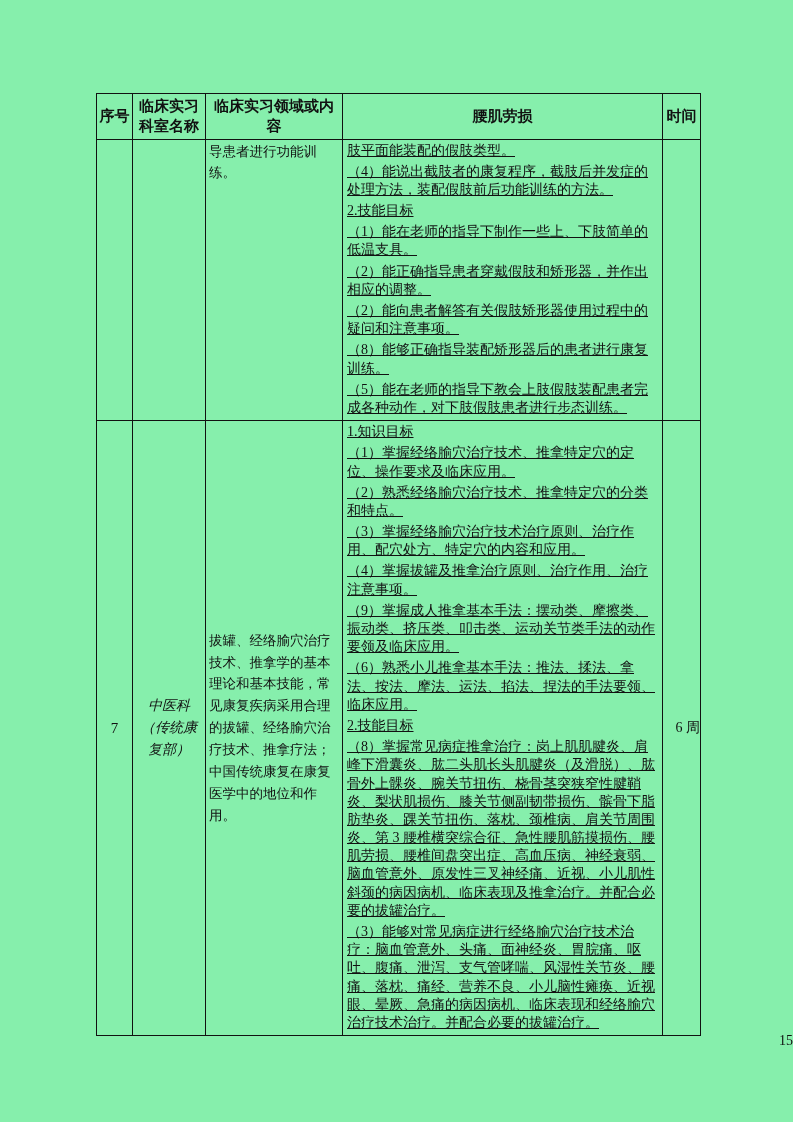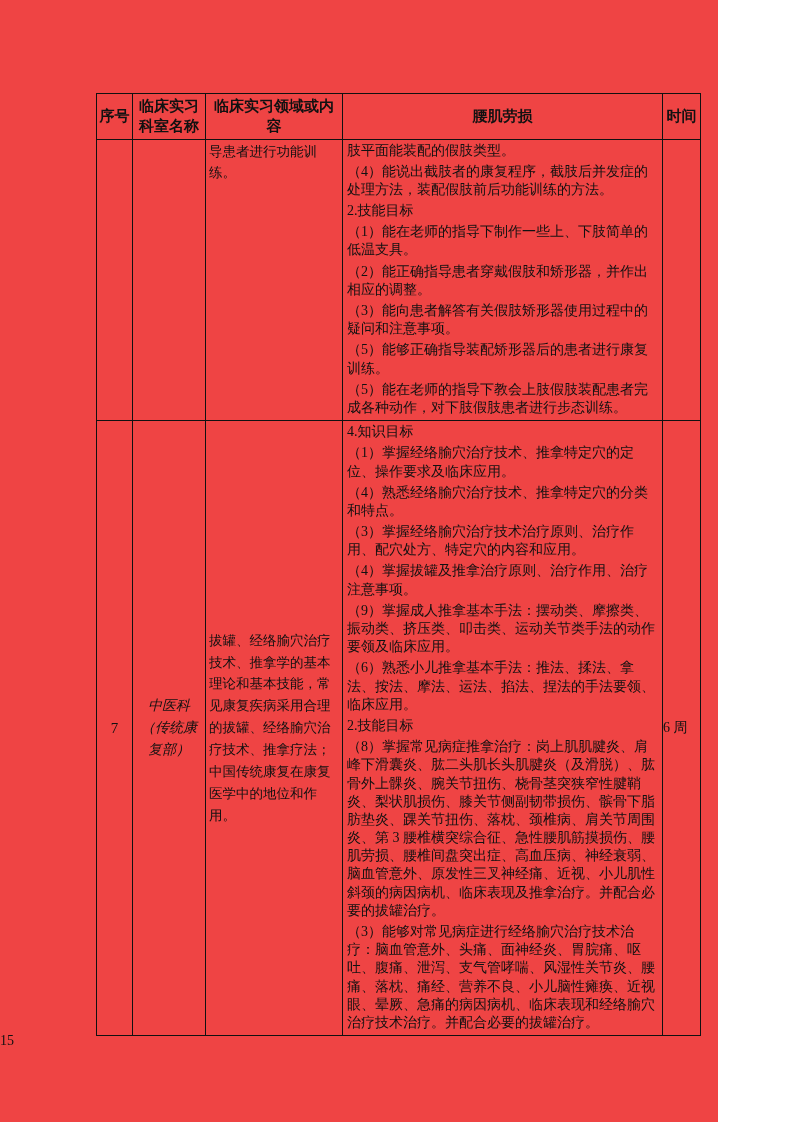--- a/index.html
+++ b/index.html
@@ -4,22 +4,22 @@
 <style>
   * { margin: 0; padding: 0; box-sizing: border-box; }
   html, body { background: #ffffff; }
   body {
     width: 793px; height: 1122px;
     font-family: "Liberation Serif", "DejaVu Serif", serif;
     color: #111111;
   }
   .page {
     position: relative;
-    width: 718px; height: 1122px;
-    background: #ef4444;
+    width: 793px; height: 1122px;
+    background: #86efac;
     overflow: hidden;
   }
   table.doc-table {
     position: absolute;
     left: 96px; top: 93px;
     width: 604px;
     border-collapse: collapse;
     table-layout: fixed;
   }
   .doc-table th, .doc-table td {
@@ -58,36 +58,36 @@
   }
   td.cell-field.v-top { vertical-align: top; margin-top: 25px; }
   td.cell-field.v-mid { vertical-align: middle; }
   td.cell-req {
     vertical-align: top;
     font-size: 14px;
     line-height: 1.3;
     padding: 2px 4px 0 4px;
     text-align: left;
   }
-  td.cell-req .para { margin: 0 0 3px 0; }
+  td.cell-req .para { margin: 0 0 3px 0; text-decoration: underline; }
   td.cell-time {
-    text-align: left;
+    text-align: right;
     font-size: 14px;
   }
   .footnote {
     position: absolute;
     left: 129px; top: 1000px;
     font-size: 15px;
     white-space: nowrap;
   }
   .page-number {
     position: absolute;
     left: 0; top: 1033px;
     width: 100%;
-    text-align: left;
+    text-align: right;
     font-size: 14px;
   }
 </style>
 </head>
 <body>
 
 <div class="page">
 
   <table class="doc-table">
     <colgroup>
@@ -109,34 +109,34 @@
     <tr class="row-1">
       <td class="cell-seq"></td>
       <td class="cell-dept"></td>
       <td class="cell-field v-top">导患者进行功能训练。</td>
       <td class="cell-req">
             <div class="para">肢平面能装配的假肢类型。</div>
             <div class="para">（4）能说出截肢者的康复程序，截肢后并发症的处理方法，装配假肢前后功能训练的方法。</div>
             <div class="para">2.技能目标</div>
             <div class="para">（1）能在老师的指导下制作一些上、下肢简单的低温支具。</div>
             <div class="para">（2）能正确指导患者穿戴假肢和矫形器，并作出相应的调整。</div>
-            <div class="para">（3）能向患者解答有关假肢矫形器使用过程中的疑问和注意事项。</div>
-            <div class="para">（5）能够正确指导装配矫形器后的患者进行康复训练。</div>
+            <div class="para">（2）能向患者解答有关假肢矫形器使用过程中的疑问和注意事项。</div>
+            <div class="para">（8）能够正确指导装配矫形器后的患者进行康复训练。</div>
             <div class="para">（5）能在老师的指导下教会上肢假肢装配患者完成各种动作，对下肢假肢患者进行步态训练。</div>
           </td>
       <td class="cell-time"></td>
     </tr>
     <tr class="row-2">
       <td class="cell-seq">7</td>
       <td class="cell-dept">中医科（传统康复部）</td>
       <td class="cell-field v-mid">拔罐、经络腧穴治疗技术、推拿学的基本理论和基本技能，常见康复疾病采用合理的拔罐、经络腧穴治疗技术、推拿疗法；中国传统康复在康复医学中的地位和作用。</td>
       <td class="cell-req">
-            <div class="para">4.知识目标</div>
+            <div class="para">1.知识目标</div>
             <div class="para">（1）掌握经络腧穴治疗技术、推拿特定穴的定位、操作要求及临床应用。</div>
-            <div class="para">（4）熟悉经络腧穴治疗技术、推拿特定穴的分类和特点。</div>
+            <div class="para">（2）熟悉经络腧穴治疗技术、推拿特定穴的分类和特点。</div>
             <div class="para">（3）掌握经络腧穴治疗技术治疗原则、治疗作用、配穴处方、特定穴的内容和应用。</div>
             <div class="para">（4）掌握拔罐及推拿治疗原则、治疗作用、治疗注意事项。</div>
             <div class="para">（9）掌握成人推拿基本手法：摆动类、摩擦类、振动类、挤压类、叩击类、运动关节类手法的动作要领及临床应用。</div>
             <div class="para">（6）熟悉小儿推拿基本手法：推法、揉法、拿法、按法、摩法、运法、掐法、捏法的手法要领、临床应用。</div>
             <div class="para">2.技能目标</div>
             <div class="para">（8）掌握常见病症推拿治疗：岗上肌肌腱炎、肩峰下滑囊炎、肱二头肌长头肌腱炎（及滑脱）、肱骨外上髁炎、腕关节扭伤、桡骨茎突狭窄性腱鞘炎、梨状肌损伤、膝关节侧副韧带损伤、髌骨下脂肪垫炎、踝关节扭伤、落枕、颈椎病、肩关节周围炎、第 3 腰椎横突综合征、急性腰肌筋摸损伤、腰肌劳损、腰椎间盘突出症、高血压病、神经衰弱、脑血管意外、原发性三叉神经痛、近视、小儿肌性斜颈的病因病机、临床表现及推拿治疗。并配合必要的拔罐治疗。</div>
             <div class="para">（3）能够对常见病症进行经络腧穴治疗技术治疗：脑血管意外、头痛、面神经炎、胃脘痛、呕吐、腹痛、泄泻、支气管哮喘、风湿性关节炎、腰痛、落枕、痛经、营养不良、小儿脑性瘫痪、近视眼、晕厥、急痛的病因病机、临床表现和经络腧穴治疗技术治疗。并配合必要的拔罐治疗。</div>
           </td>
       <td class="cell-time">6 周</td>
     </tr>

